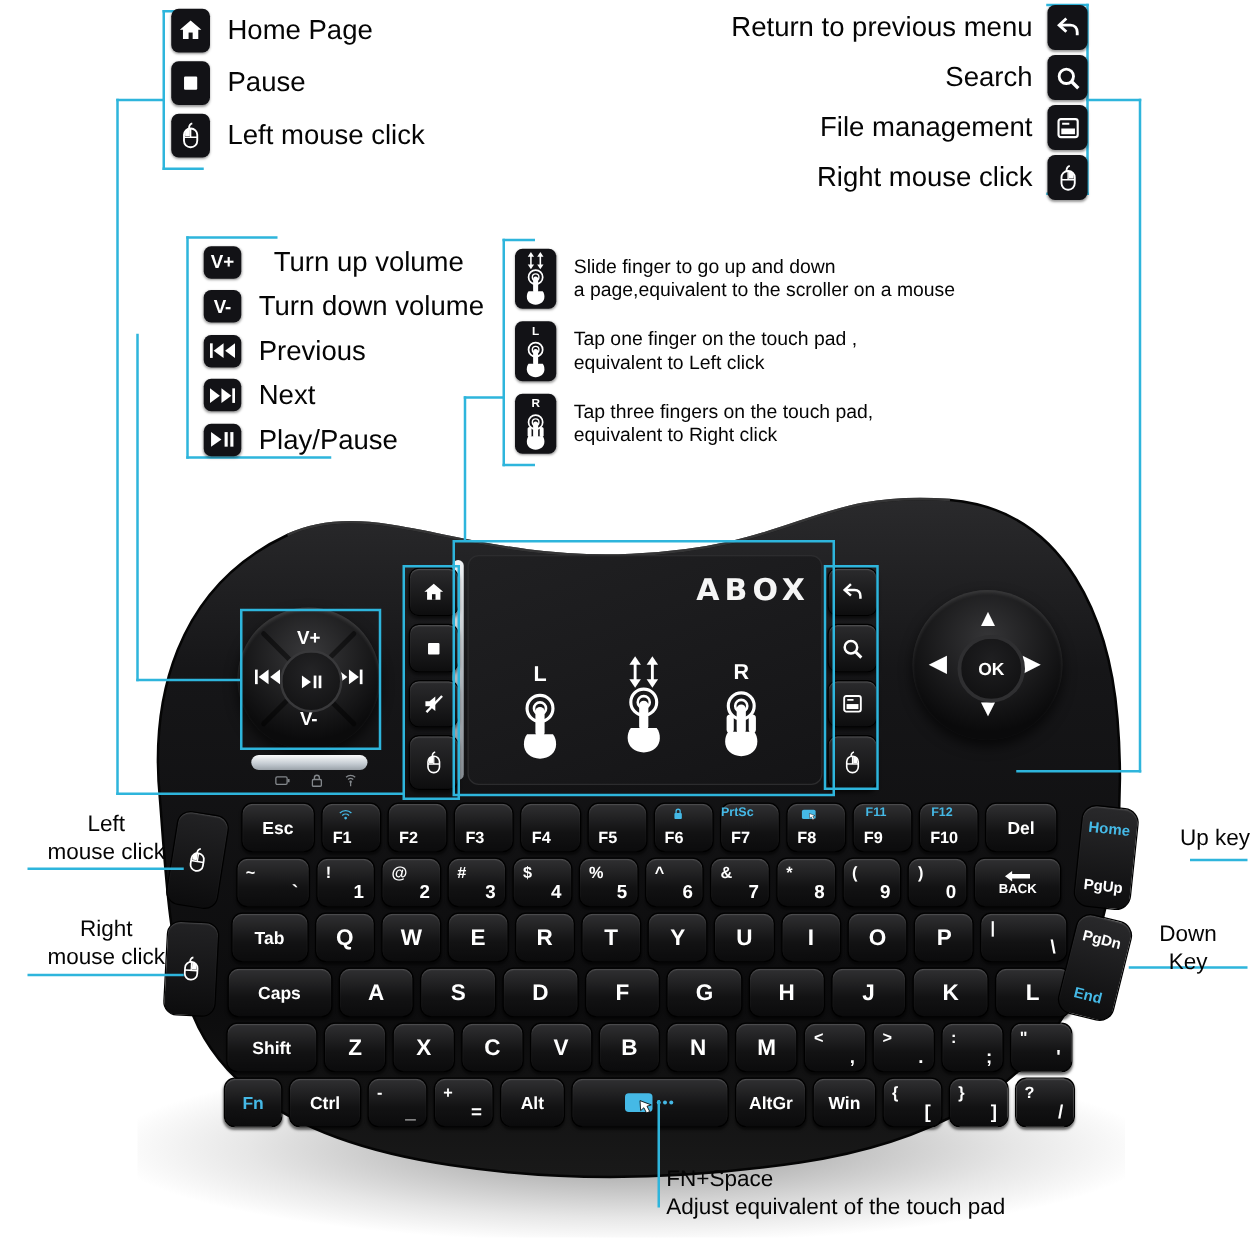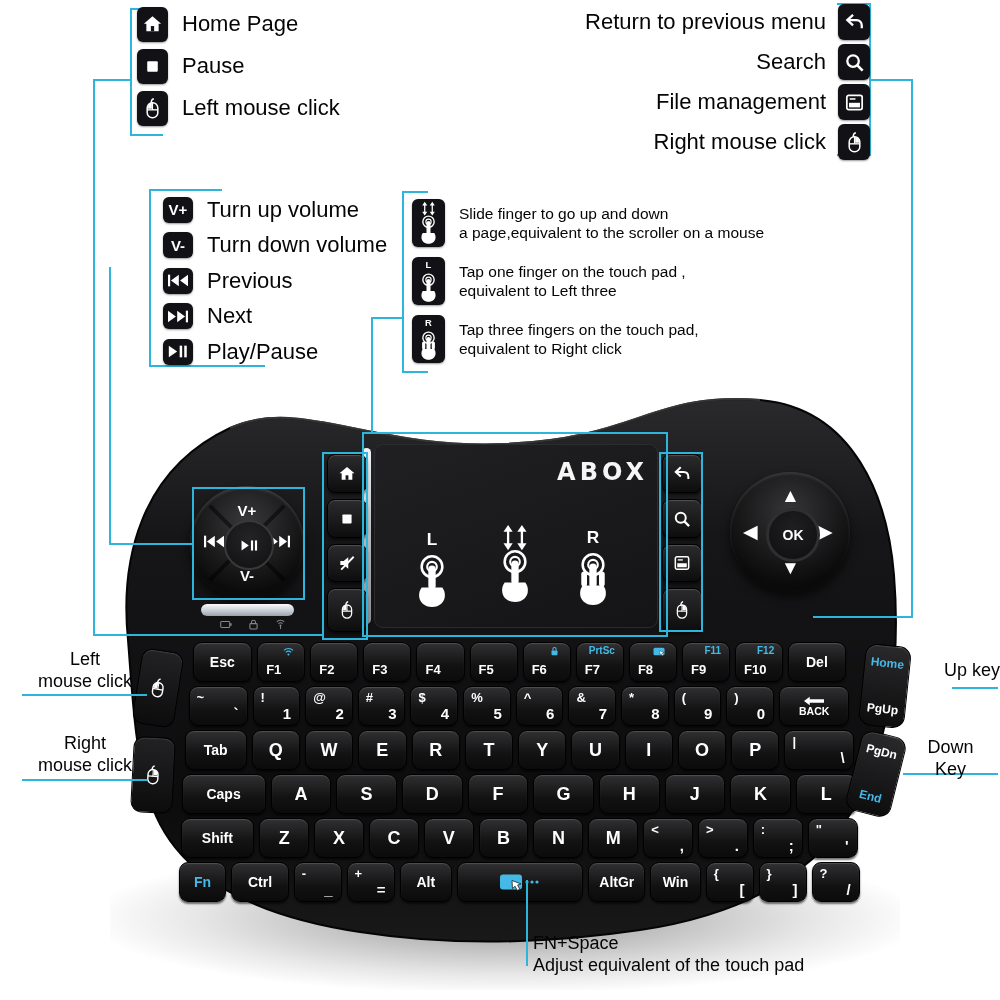--- a/index.html
+++ b/index.html
@@ -54,21 +54,21 @@
   
   .kb{position:absolute;left:176px;top:641px;width:686px;z-index:3;}
   .krow{display:flex;height:42px;margin-bottom:2px;}
   .key{position:relative;margin:1px 2.5px;border-radius:9px;background:linear-gradient(180deg,#303032,#121213 60%,#0b0b0c);
        border:1px solid #000;box-shadow:inset 0 1px 1px rgba(255,255,255,.16),0 2px 2px rgba(0,0,0,.55);
        color:#fff;display:flex;align-items:center;justify-content:center;min-width:0;}
   .key .kmain{font-weight:bold;font-size:14px;white-space:nowrap;}
   .key.letter .kmain{font-size:18px;}
   .key.accent .kmain{color:#45b9e6;}
   .key .kfm{position:absolute;left:8px;bottom:4px;font-weight:bold;font-size:13px;}
-  .key .ktop{position:absolute;right:8px;top:2px;font-weight:bold;font-size:10px;color:#45b9e6;line-height:11px;}
+  .key .ktop{position:absolute;right:20px;top:2px;font-weight:bold;font-size:10px;color:#45b9e6;line-height:11px;}
   .key .ksub{position:absolute;left:7px;top:3px;font-weight:bold;font-size:13px;}
   .key .kmr{position:absolute;right:8px;bottom:3px;font-weight:bold;font-size:15px;}
   .key .kstack{display:flex;flex-direction:column;align-items:center;line-height:11px;}
   .key .ksmall{font-weight:bold;font-size:10.5px;}
   .key .kenter-sub{color:#45b9e6;font-weight:bold;font-size:8.5px;margin-top:1px;white-space:nowrap;}
   .sidekeyL{position:absolute;width:40px;height:74px;border-radius:11px;z-index:2;
             background:linear-gradient(180deg,#222224,#0c0c0d);border:1px solid #000;
             box-shadow:inset 0 1px 1px rgba(255,255,255,.15);display:flex;align-items:center;justify-content:center;color:#fff;}
   .sidekeyR{position:absolute;width:46px;height:82px;border-radius:12px;z-index:3;
             background:linear-gradient(180deg,#29292b,#0d0d0e);border:1px solid #000;
@@ -706,21 +706,21 @@
             </svg>
           </span>
         </span>
       </div>
     </div>
   <div class="co-list" id="co-ml" style="left:163px;top:196px;">
       <div class="co-row" style="height: 27px; margin-bottom: 8.5px;">
         <span class="co-tile" style="width: 30px; height: 26px;">
           <span class="tile-txt">V+</span>
         </span>
-        <span class="co-label" style="margin-left: 14px;">Turn up volume</span>
+        <span class="co-label" style="margin-left: 26px;">Turn up volume</span>
       </div>
       <div class="co-row" style="height: 27px; margin-bottom: 8.5px;">
         <span class="co-tile" style="width: 30px; height: 26px;">
           <span class="tile-txt">V-</span>
         </span>
         <span class="co-label" style="margin-left: 14px;">Turn down volume</span>
       </div>
       <div class="co-row" style="height: 27px; margin-bottom: 8.5px;">
         <span class="co-tile" style="width: 30px; height: 26px;">
           <span class="icon " style="display: inline-flex; align-items: center; justify-content: center; width: 22px; height: 15px;">
@@ -790,21 +790,21 @@
               <text x="20" y="14" text-anchor="middle" font-size="15" font-weight="bold" fill="currentColor" font-family="Liberation Sans,sans-serif">L</text>
               <circle cx="20" cy="33" r="9" stroke="currentColor" stroke-width="2.2" fill="none"></circle>
               <circle cx="20" cy="33" r="4.2" stroke="currentColor" stroke-width="1.8" fill="none"></circle>
               <rect x="16.8" y="32" width="6.4" height="21" rx="3.2" fill="currentColor"></rect>
               <path d="M11 51c-1.6 2.2-2.2 4.3-2.2 7C8.8 63.8 13.5 68 20 68s11.2-4.2 11.2-10c0-2.7-.6-4.8-2.2-7z" fill="currentColor"></path>
             </svg>
           </span>
         </span>
         <span class="co-label2" style="margin-left: 14px;">
           <div>Tap one finger on the touch pad ,</div>
-          <div>equivalent to Left three</div>
+          <div>equivalent to Left click</div>
         </span>
       </div>
       <div class="co-row" style="height: 50px; margin-bottom: 8px;">
         <span class="co-tile" style="width: 33px; height: 48px;">
           <span class="icon " style="display: inline-flex; align-items: center; justify-content: center; width: 27px; height: 44px;">
             <svg viewBox="0 0 40 70" width="100%" height="100%">
               <text x="20" y="14" text-anchor="middle" font-size="15" font-weight="bold" fill="currentColor" font-family="Liberation Sans,sans-serif">R</text>
               <circle cx="20" cy="33" r="9" stroke="currentColor" stroke-width="2.2" fill="none"></circle>
               <circle cx="20" cy="33" r="4.2" stroke="currentColor" stroke-width="1.8" fill="none"></circle>
               <rect x="16.8" y="32" width="6.4" height="21" rx="3.2" fill="currentColor"></rect>

